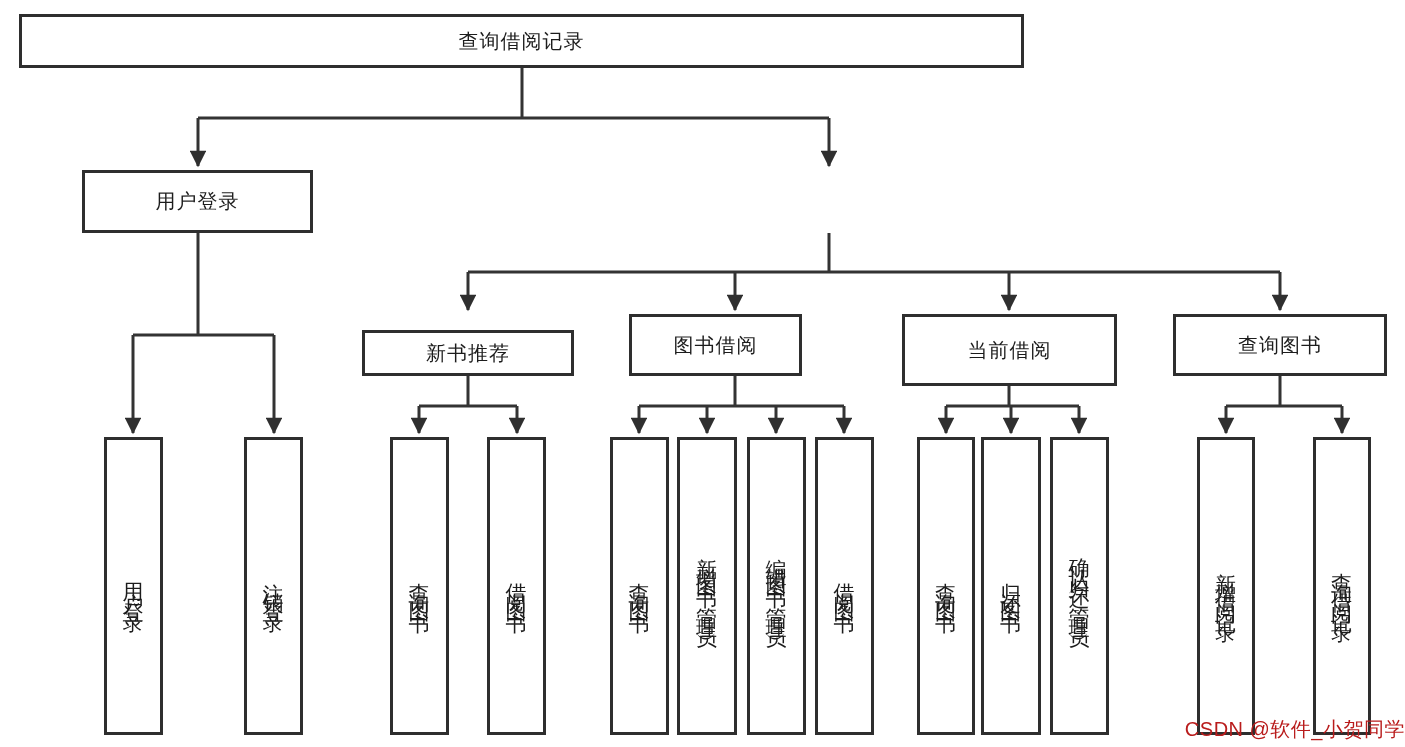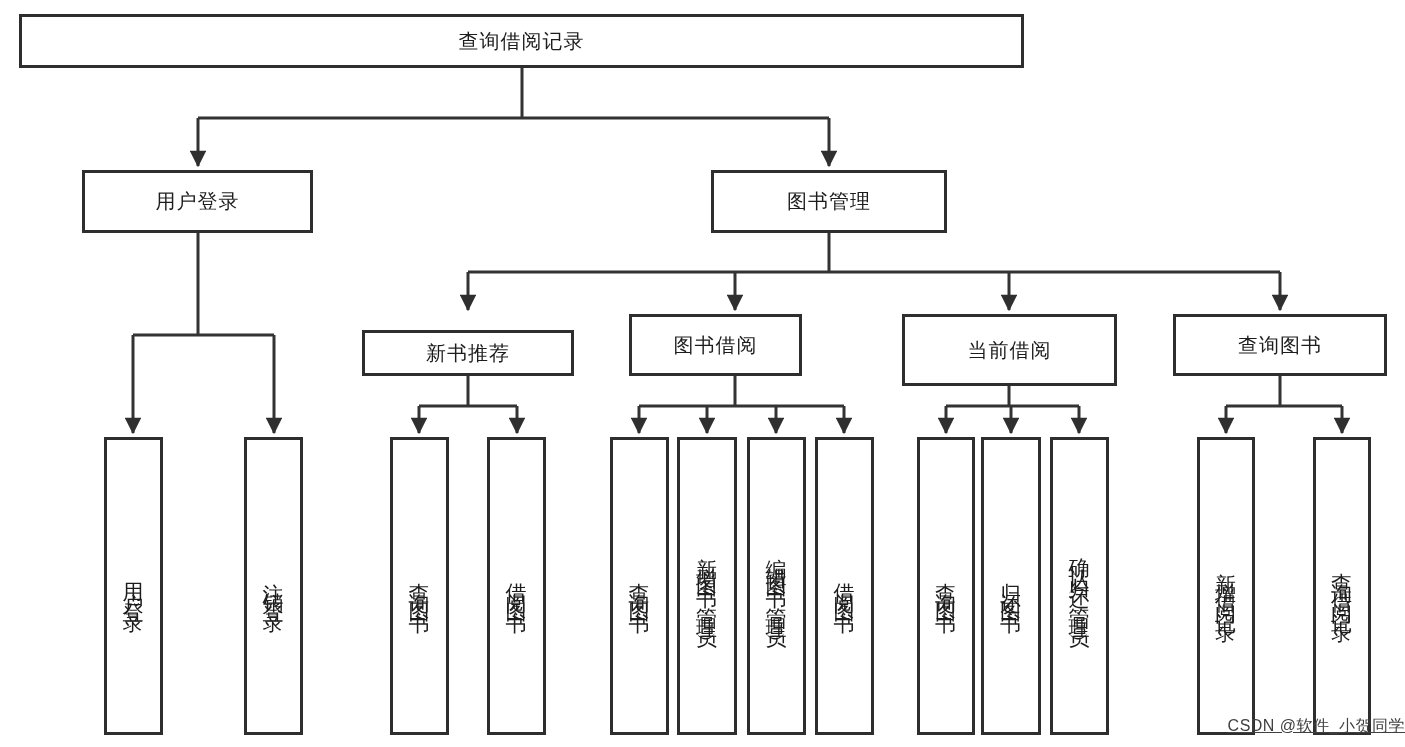--- a/index.html
+++ b/index.html
@@ -38,26 +38,25 @@
     letter-spacing: 10px;
     line-height: 1;
     white-space: nowrap;
   }
   .watermark {
     position: absolute;
     left: 1180px;
     top: 716px;
     width: 225px;
     text-align: right;
-    font-size: 16px;
-    color: #404040;
+    font-size: 20px;
+    color: #b91c1c;
     letter-spacing: 0.5px;
     white-space: nowrap;
     z-index: 5;
-    text-decoration: underline;
   }
 </style>
 </head>
 <body>
 
 <div class="canvas">
 
   <svg class="lines" width="1405" height="747" viewBox="0 0 1405 747">
     <defs>
       <marker id="ah" viewBox="0 0 10 10" refX="9.3" refY="5" markerWidth="7" markerHeight="5.5" orient="auto">
@@ -115,23 +114,20 @@
     </g>
   </svg>
 
   <div class="node" style="left:19px;top:14px;width:1005px;height:54px">
     <span class="hl">查询借阅记录</span>
   </div>
 
   <div class="node" style="left:82px;top:170px;width:231px;height:63px">
     <span class="hl">用户登录</span>
   </div>
-  <div class="node" style="left:711px;top:170px;width:236px;height:63px">
-    <span class="hl">图书管理</span>
-  </div>
 
   <div class="node" style="left:362px;top:330px;width:212px;height:46px">
     <span class="hl">新书推荐</span>
   </div>
   <div class="node" style="left:629px;top:314px;width:173px;height:62px">
     <span class="hl">图书借阅</span>
   </div>
   <div class="node" style="left:902px;top:314px;width:215px;height:72px">
     <span class="hl">当前借阅</span>
   </div>

